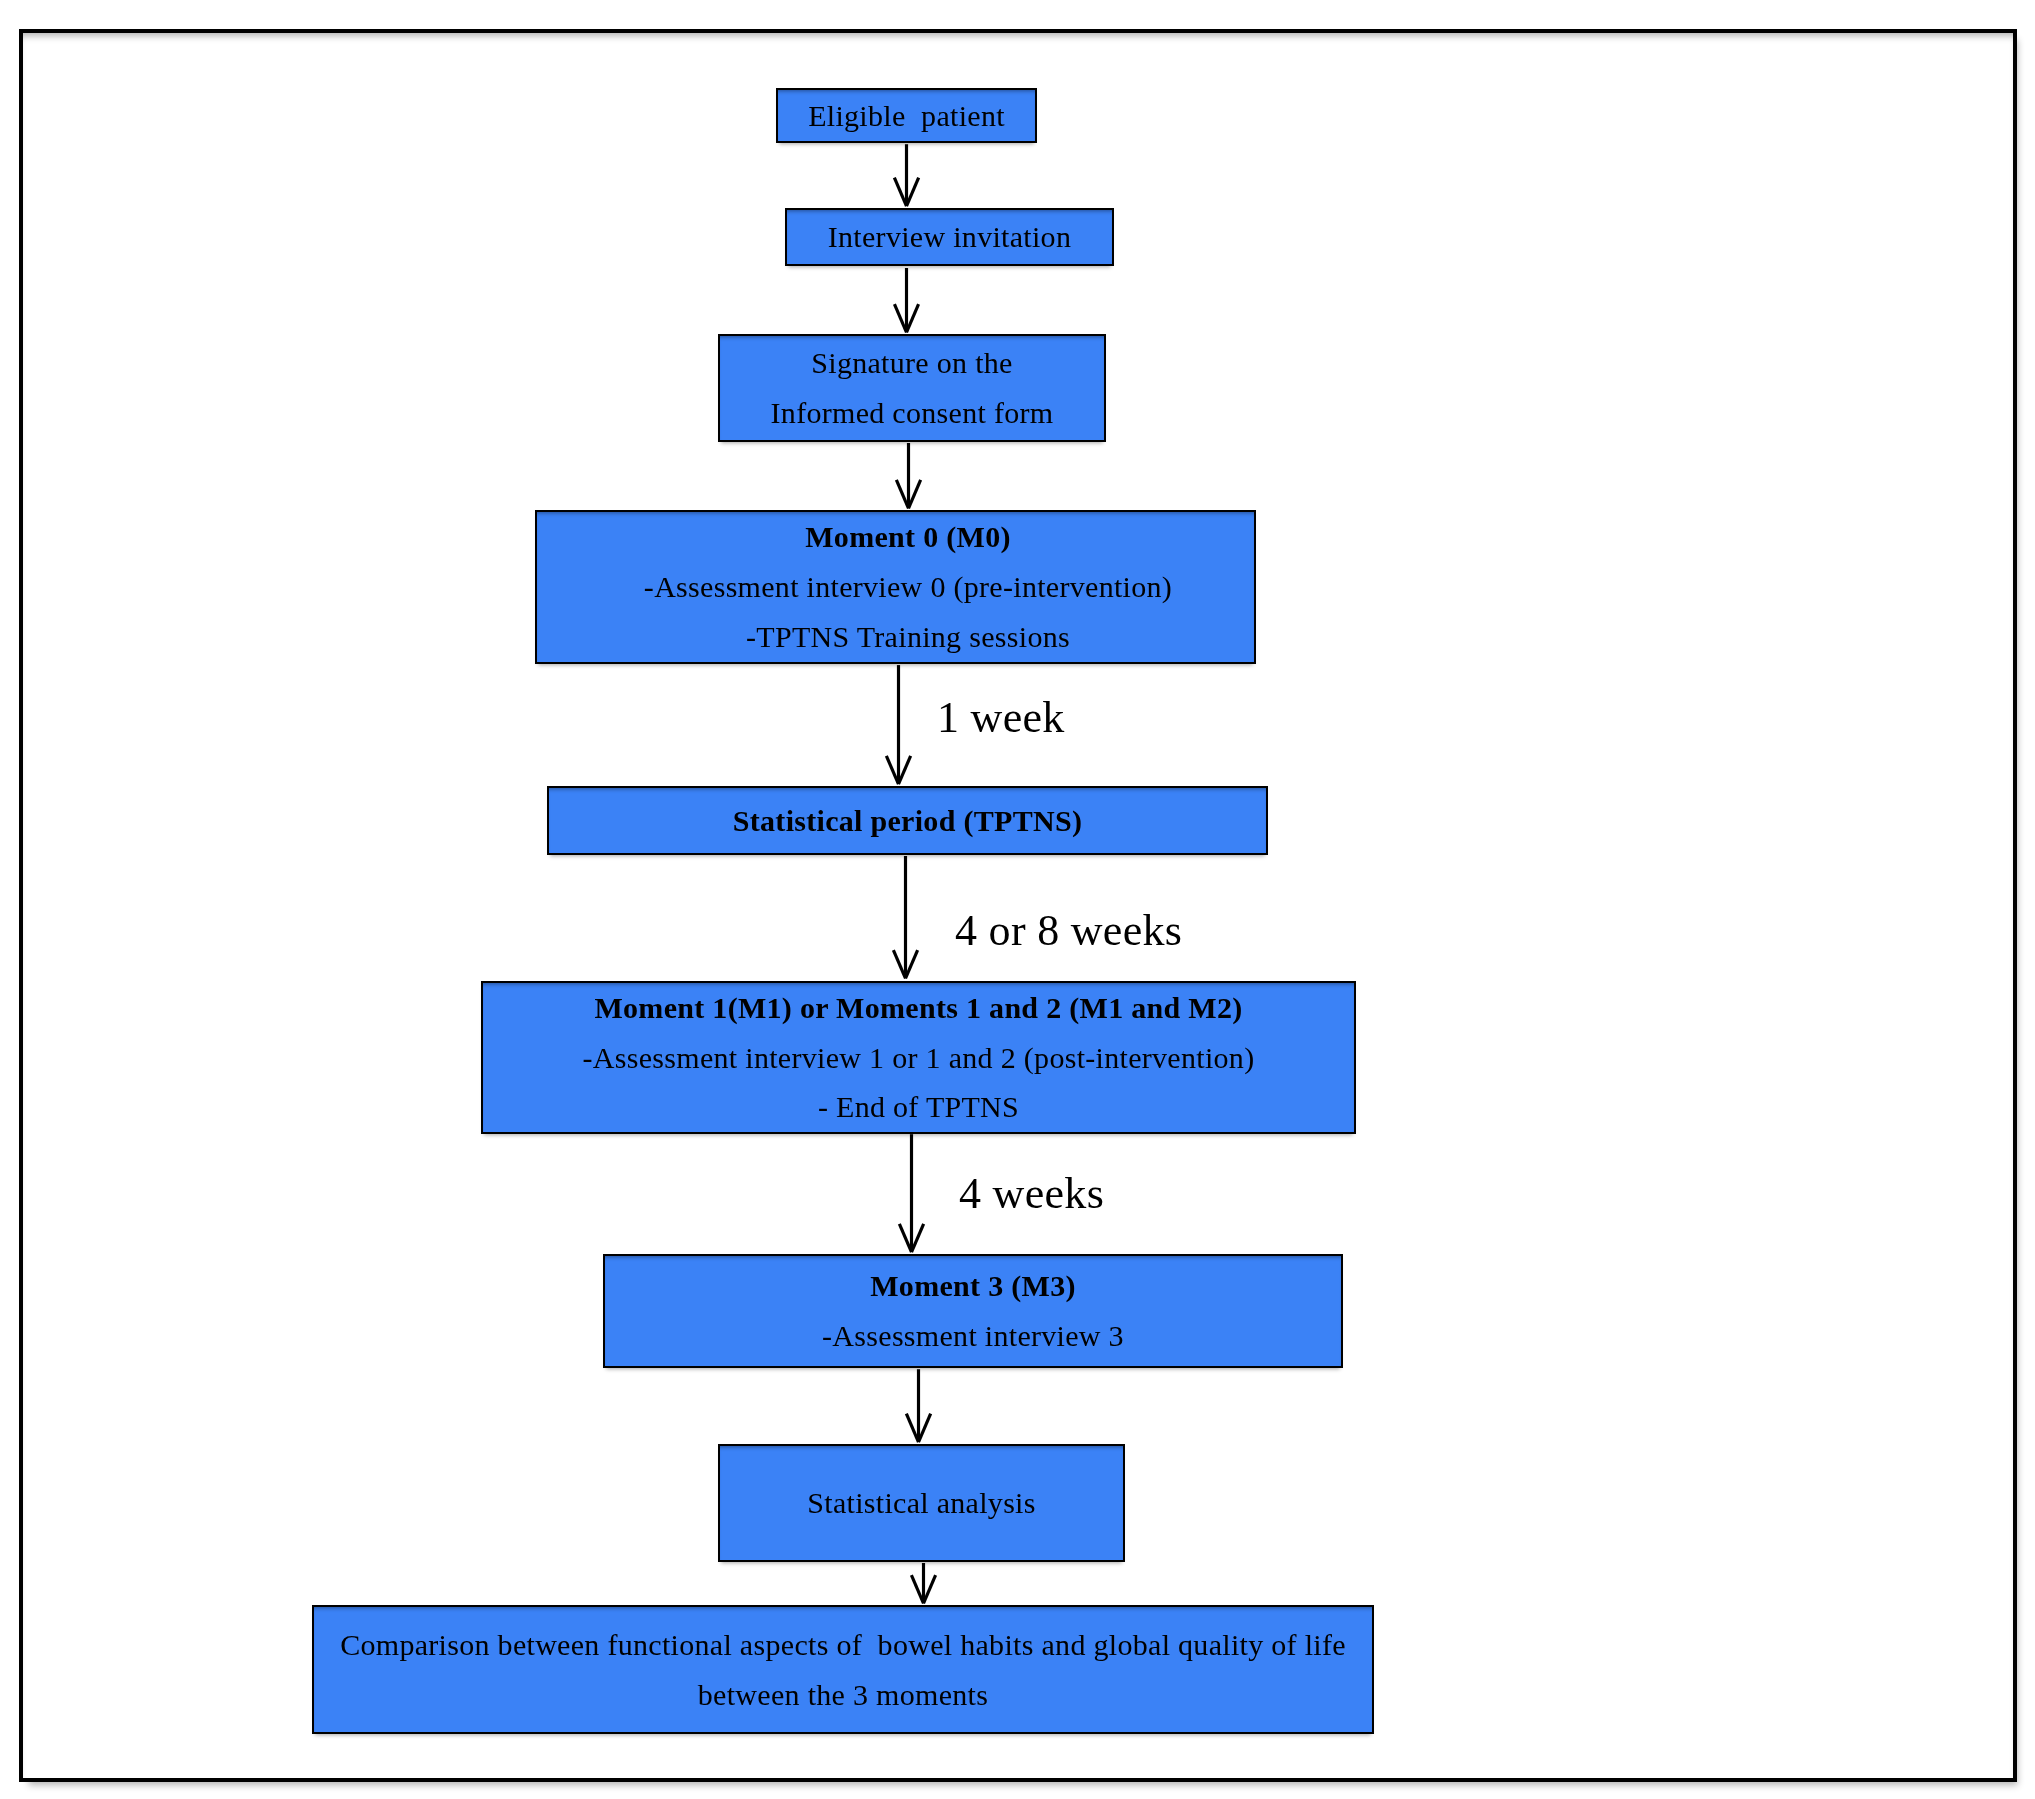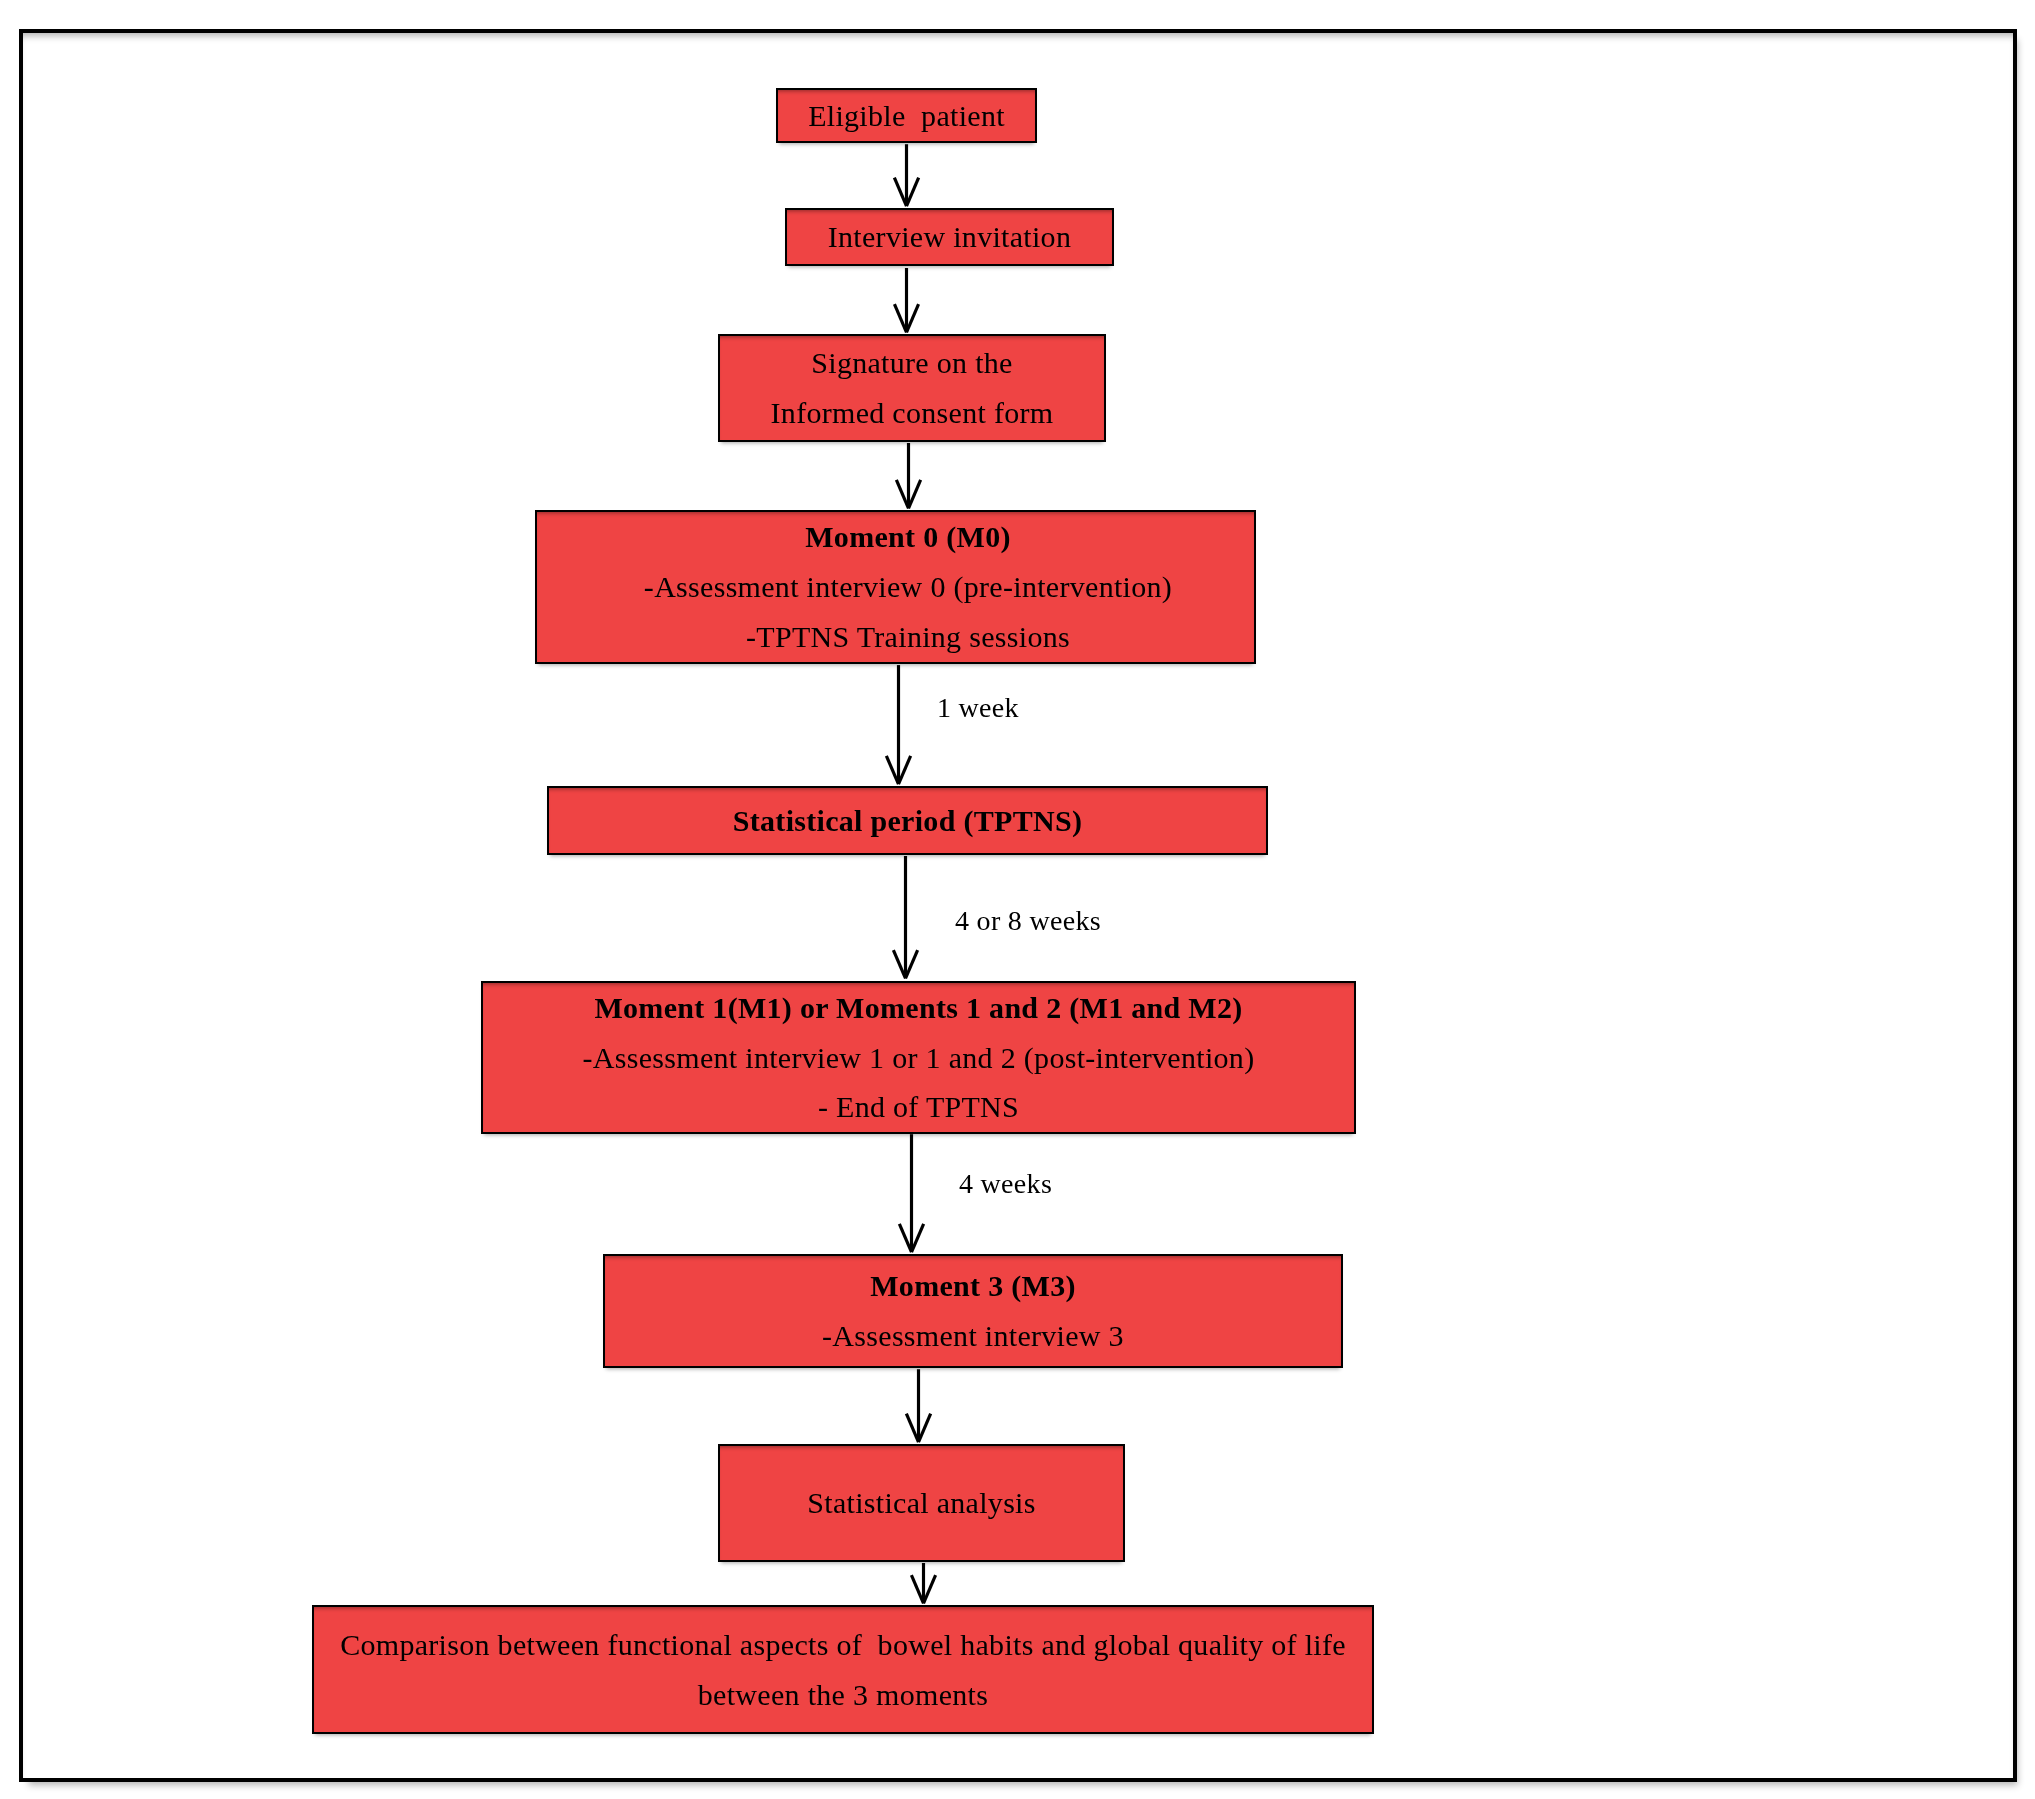--- a/index.html
+++ b/index.html
@@ -21,21 +21,21 @@
     width: 1990px;
     height: 1745px;
     border: 4px solid #000000;
     background: #ffffff;
     box-shadow: inset 0 7px 7px -4px rgba(0,0,0,0.30),
                 4.6px 7px 7px -4px rgba(0,0,0,0.30);
   }
   .node-box {
     position: absolute;
     border: 2.9px solid #000000;
-    background: #ef4444;
+    background: #3b82f6;
     box-shadow: inset 0 4px 4px -2.9px rgba(0,0,0,0.40),
                 0 3.5px 4px -2.9px rgba(0,0,0,0.35);
     display: flex;
     flex-direction: column;
     justify-content: center;
     align-items: center;
     text-align: center;
     box-sizing: border-box;
   }
   .node-line {
@@ -46,21 +46,21 @@
   }
   .node-line.bold {
     font-weight: bold;
   }
   .flow-arrow {
     position: absolute;
     overflow: visible;
   }
   .arrow-label {
     position: absolute;
-    font-size: 28px;
+    font-size: 44px;
     white-space: pre;
     letter-spacing: 0.3px;
   }
 </style>
 </head>
 <body>
 
 <div class="frame"></div>
 <div id="flowchart">
     <div class="node-box" style="left: 776px; top: 88px; width: 261px; height: 55px;">

